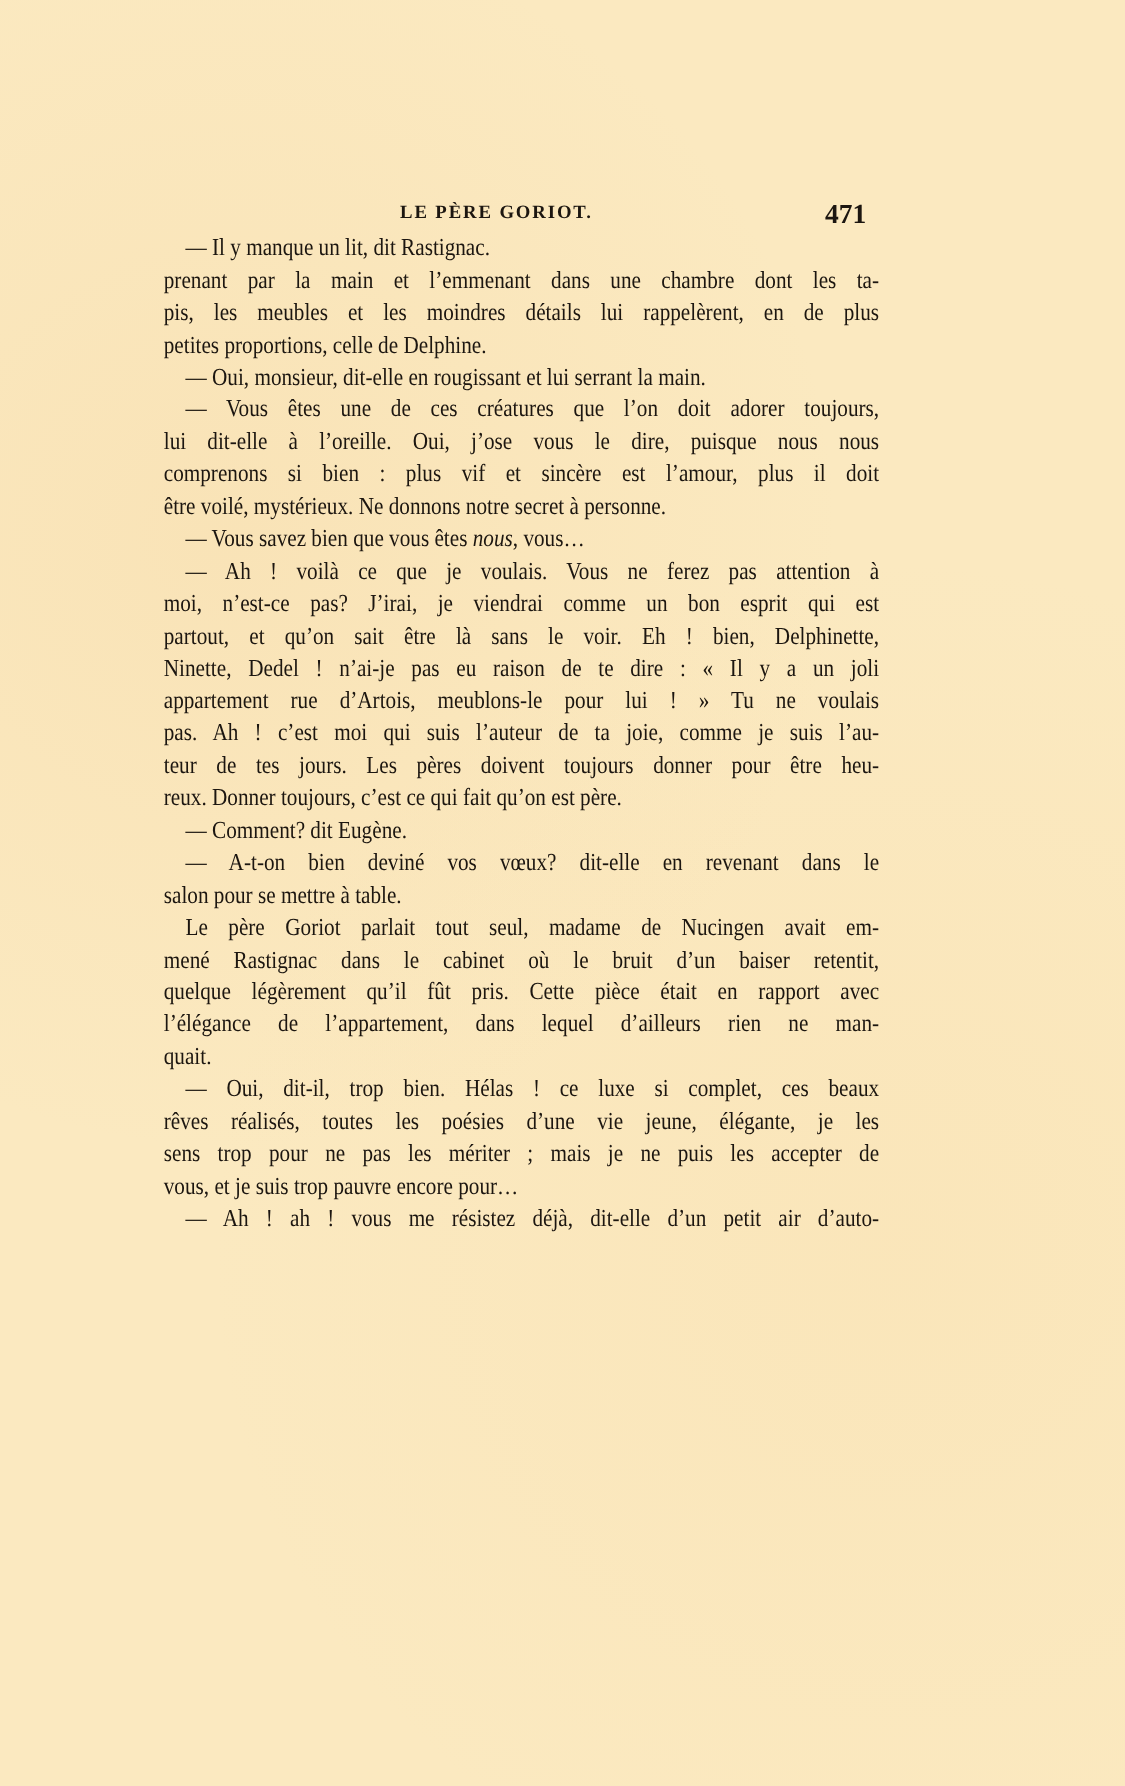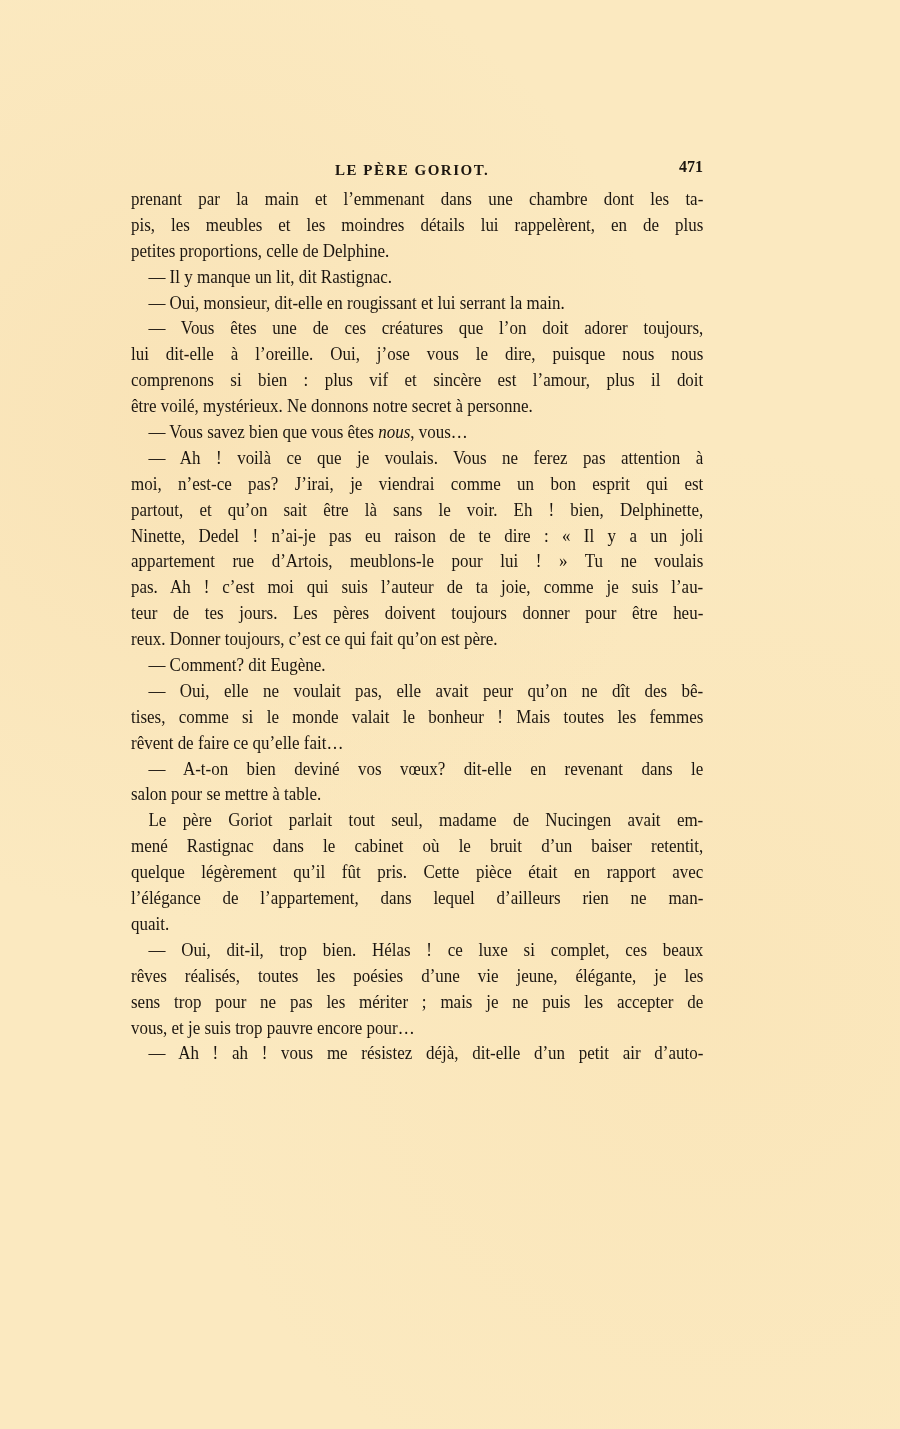--- a/index.html
+++ b/index.html
@@ -26,29 +26,29 @@
     }
     .running-head {
       position: relative;
       height: 28px;
       font-size: 17px;
       font-weight: bold;
       letter-spacing: 1.5px;
     }
     .running-head .title {
       position: absolute;
-      left: 204px;
+      left: 189px;
       top: 4px;
       font-size: 15px;
     }
     .running-head .folio {
       position: absolute;
-      right: 0;
+      right: 10px;
       top: 0;
-      font-size: 16px;
+      font-size: 22px;
       letter-spacing: 0;
     }
     .line {
       display: block;
       height: 25.9px;
       line-height: 25.9px;
       font-size: 19.5px;
       white-space: nowrap;
       text-align: justify;
       text-align-last: justify;
@@ -70,26 +70,26 @@
 </head>
 <body>
 
 <div class="page">
   <div class="running-head">
     <span class="title">LE PÈRE GORIOT.</span>
     <span class="folio">471</span>
   </div>
   <div id="body-text">
       <div class="paragraph">
+        <span class="line indent last">— Il y manque un lit, dit Rastignac.</span>
+      </div>
+      <div class="paragraph">
         <span class="line">prenant par la main et l’emmenant dans une chambre dont les ta-</span>
         <span class="line">pis, les meubles et les moindres détails lui rappelèrent, en de plus</span>
         <span class="line last">petites proportions, celle de Delphine.</span>
-      </div>
-      <div class="paragraph">
-        <span class="line indent last">— Il y manque un lit, dit Rastignac.</span>
       </div>
       <div class="paragraph">
         <span class="line indent last">— Oui, monsieur, dit-elle en rougissant et lui serrant la main.</span>
       </div>
       <div class="paragraph">
         <span class="line indent">— Vous êtes une de ces créatures que l’on doit adorer toujours,</span>
         <span class="line">lui dit-elle à l’oreille. Oui, j’ose vous le dire, puisque nous nous</span>
         <span class="line">comprenons si bien : plus vif et sincère est l’amour, plus il doit</span>
         <span class="line last">être voilé, mystérieux. Ne donnons notre secret à personne.</span>
       </div>
@@ -103,25 +103,20 @@
         <span class="line">Ninette, Dedel ! n’ai-je pas eu raison de te dire : « Il y a un joli</span>
         <span class="line">appartement rue d’Artois, meublons-le pour lui ! » Tu ne voulais</span>
         <span class="line">pas. Ah ! c’est moi qui suis l’auteur de ta joie, comme je suis l’au-</span>
         <span class="line">teur de tes jours. Les pères doivent toujours donner pour être heu-</span>
         <span class="line last">reux. Donner toujours, c’est ce qui fait qu’on est père.</span>
       </div>
       <div class="paragraph">
         <span class="line indent last">— Comment? dit Eugène.</span>
       </div>
       <div class="paragraph">
-        <span class="line indent">— Oui, elle ne voulait pas, elle avait peur qu’on ne dît des bê-</span>
-        <span class="line">tises, comme si le monde valait le bonheur ! Mais toutes les femmes</span>
-        <span class="line last">rêvent de faire ce qu’elle fait…</span>
-      </div>
-      <div class="paragraph">
         <span class="line indent">— A-t-on bien deviné vos vœux? dit-elle en revenant dans le</span>
         <span class="line last">salon pour se mettre à table.</span>
       </div>
       <div class="paragraph">
         <span class="line indent">Le père Goriot parlait tout seul, madame de Nucingen avait em-</span>
         <span class="line">mené Rastignac dans le cabinet où le bruit d’un baiser retentit,</span>
         <span class="line">quelque légèrement qu’il fût pris. Cette pièce était en rapport avec</span>
         <span class="line">l’élégance de l’appartement, dans lequel d’ailleurs rien ne man-</span>
         <span class="line last">quait.</span>
       </div>

